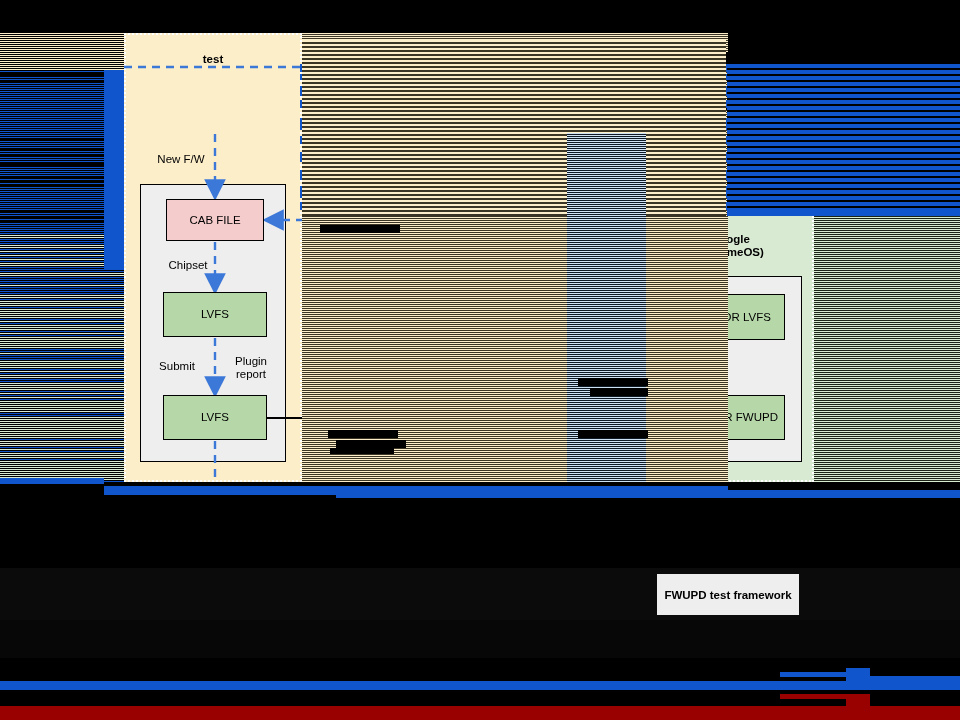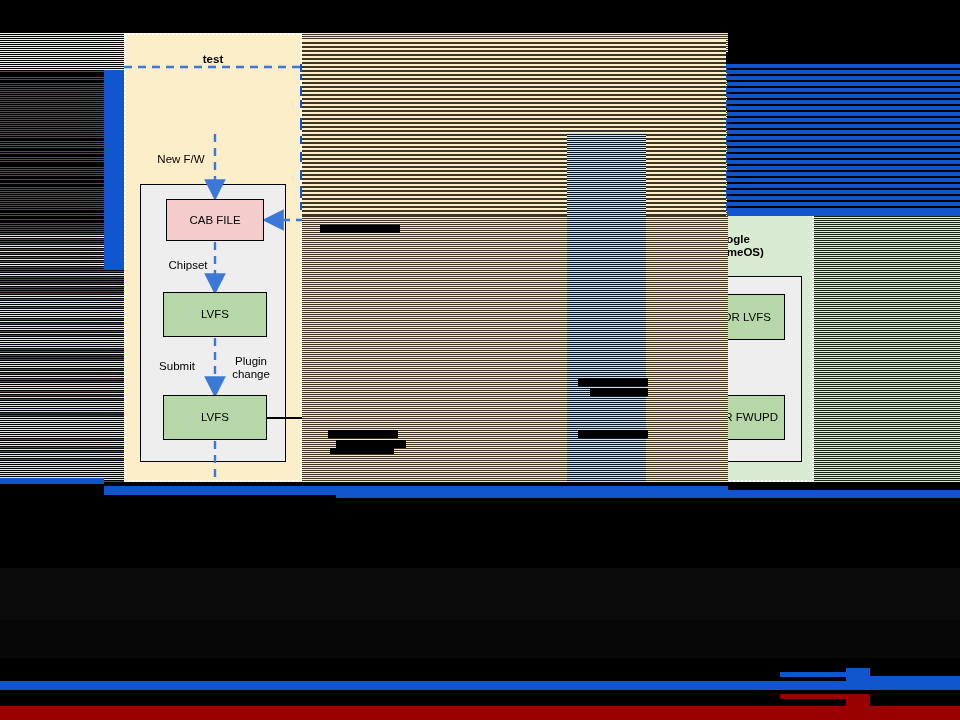--- a/index.html
+++ b/index.html
@@ -107,31 +107,32 @@
     <div class="node" id="n5" style="left: 428px; top: 294px; width: 107px; height: 46px; background: rgb(244, 204, 204);">PLUGIN</div>
     <div class="node" id="n6" style="left: 428px; top: 395px; width: 104px; height: 45px; background: rgb(182, 215, 168);">FWUPD</div>
     <div class="node" id="n7" style="left: 679px; top: 294px; width: 106px; height: 46px; background: rgb(182, 215, 168);">MIRROR LVFS</div>
     <div class="node" id="n8" style="left: 679px; top: 395px; width: 106px; height: 45px; background: rgb(182, 215, 168);">MIRROR FWUPD</div>
 
     <div class="lbl" id="el0" style="left: 146px; top: 153px; width: 70px; font-size: 11.5px;">New F/W</div>
     <div class="lbl" id="el1" style="left: 160px; top: 259px; width: 56px; font-size: 11.5px;">Chipset</div>
     <div class="lbl" id="el2" style="left: 150px; top: 360px; width: 54px; font-size: 11.5px;">Submit</div>
     <div class="lbl" id="el3" style="left: 224px; top: 355px; width: 54px; font-size: 11.5px;">
       <div>Plugin</div>
-      <div>change</div>
+      <div>report</div>
     </div>
     <div class="lbl small" id="el4" style="left: 418px; top: 243px; width: 74px; font-size: 9.5px;">
       <div>fwupd</div>
       <div>code change</div>
     </div>
     <div class="lbl" id="el5" style="left: 420px; top: 355px; width: 54px; font-size: 11.5px;">
       <div>Submit</div>
       <div>Changes</div>
     </div>
 
+    <div class="legendbox" id="legend-fw" style="left: 657px; top: 574px; width: 142px; height: 41px; z-index: 50;">FWUPD test framework</div>
 
   </div>
 
   <div id="glitch">
       <div class="blk" style="left: 0px; top: 0px; width: 960px; height: 33px; background: rgb(0, 0, 0);"></div>
       <div class="blk" style="left: 0px; top: 33px; width: 124px; height: 1px; background: rgb(253, 238, 202);"></div>
       <div class="blk" style="left: 0px; top: 34px; width: 124px; height: 1px; background: rgb(0, 0, 0);"></div>
       <div class="blk" style="left: 0px; top: 35px; width: 124px; height: 1px; background: rgb(253, 238, 202);"></div>
       <div class="blk" style="left: 0px; top: 36px; width: 124px; height: 1px; background: rgb(0, 0, 0);"></div>
       <div class="blk" style="left: 0px; top: 37px; width: 124px; height: 1px; background: rgb(253, 238, 202);"></div>

